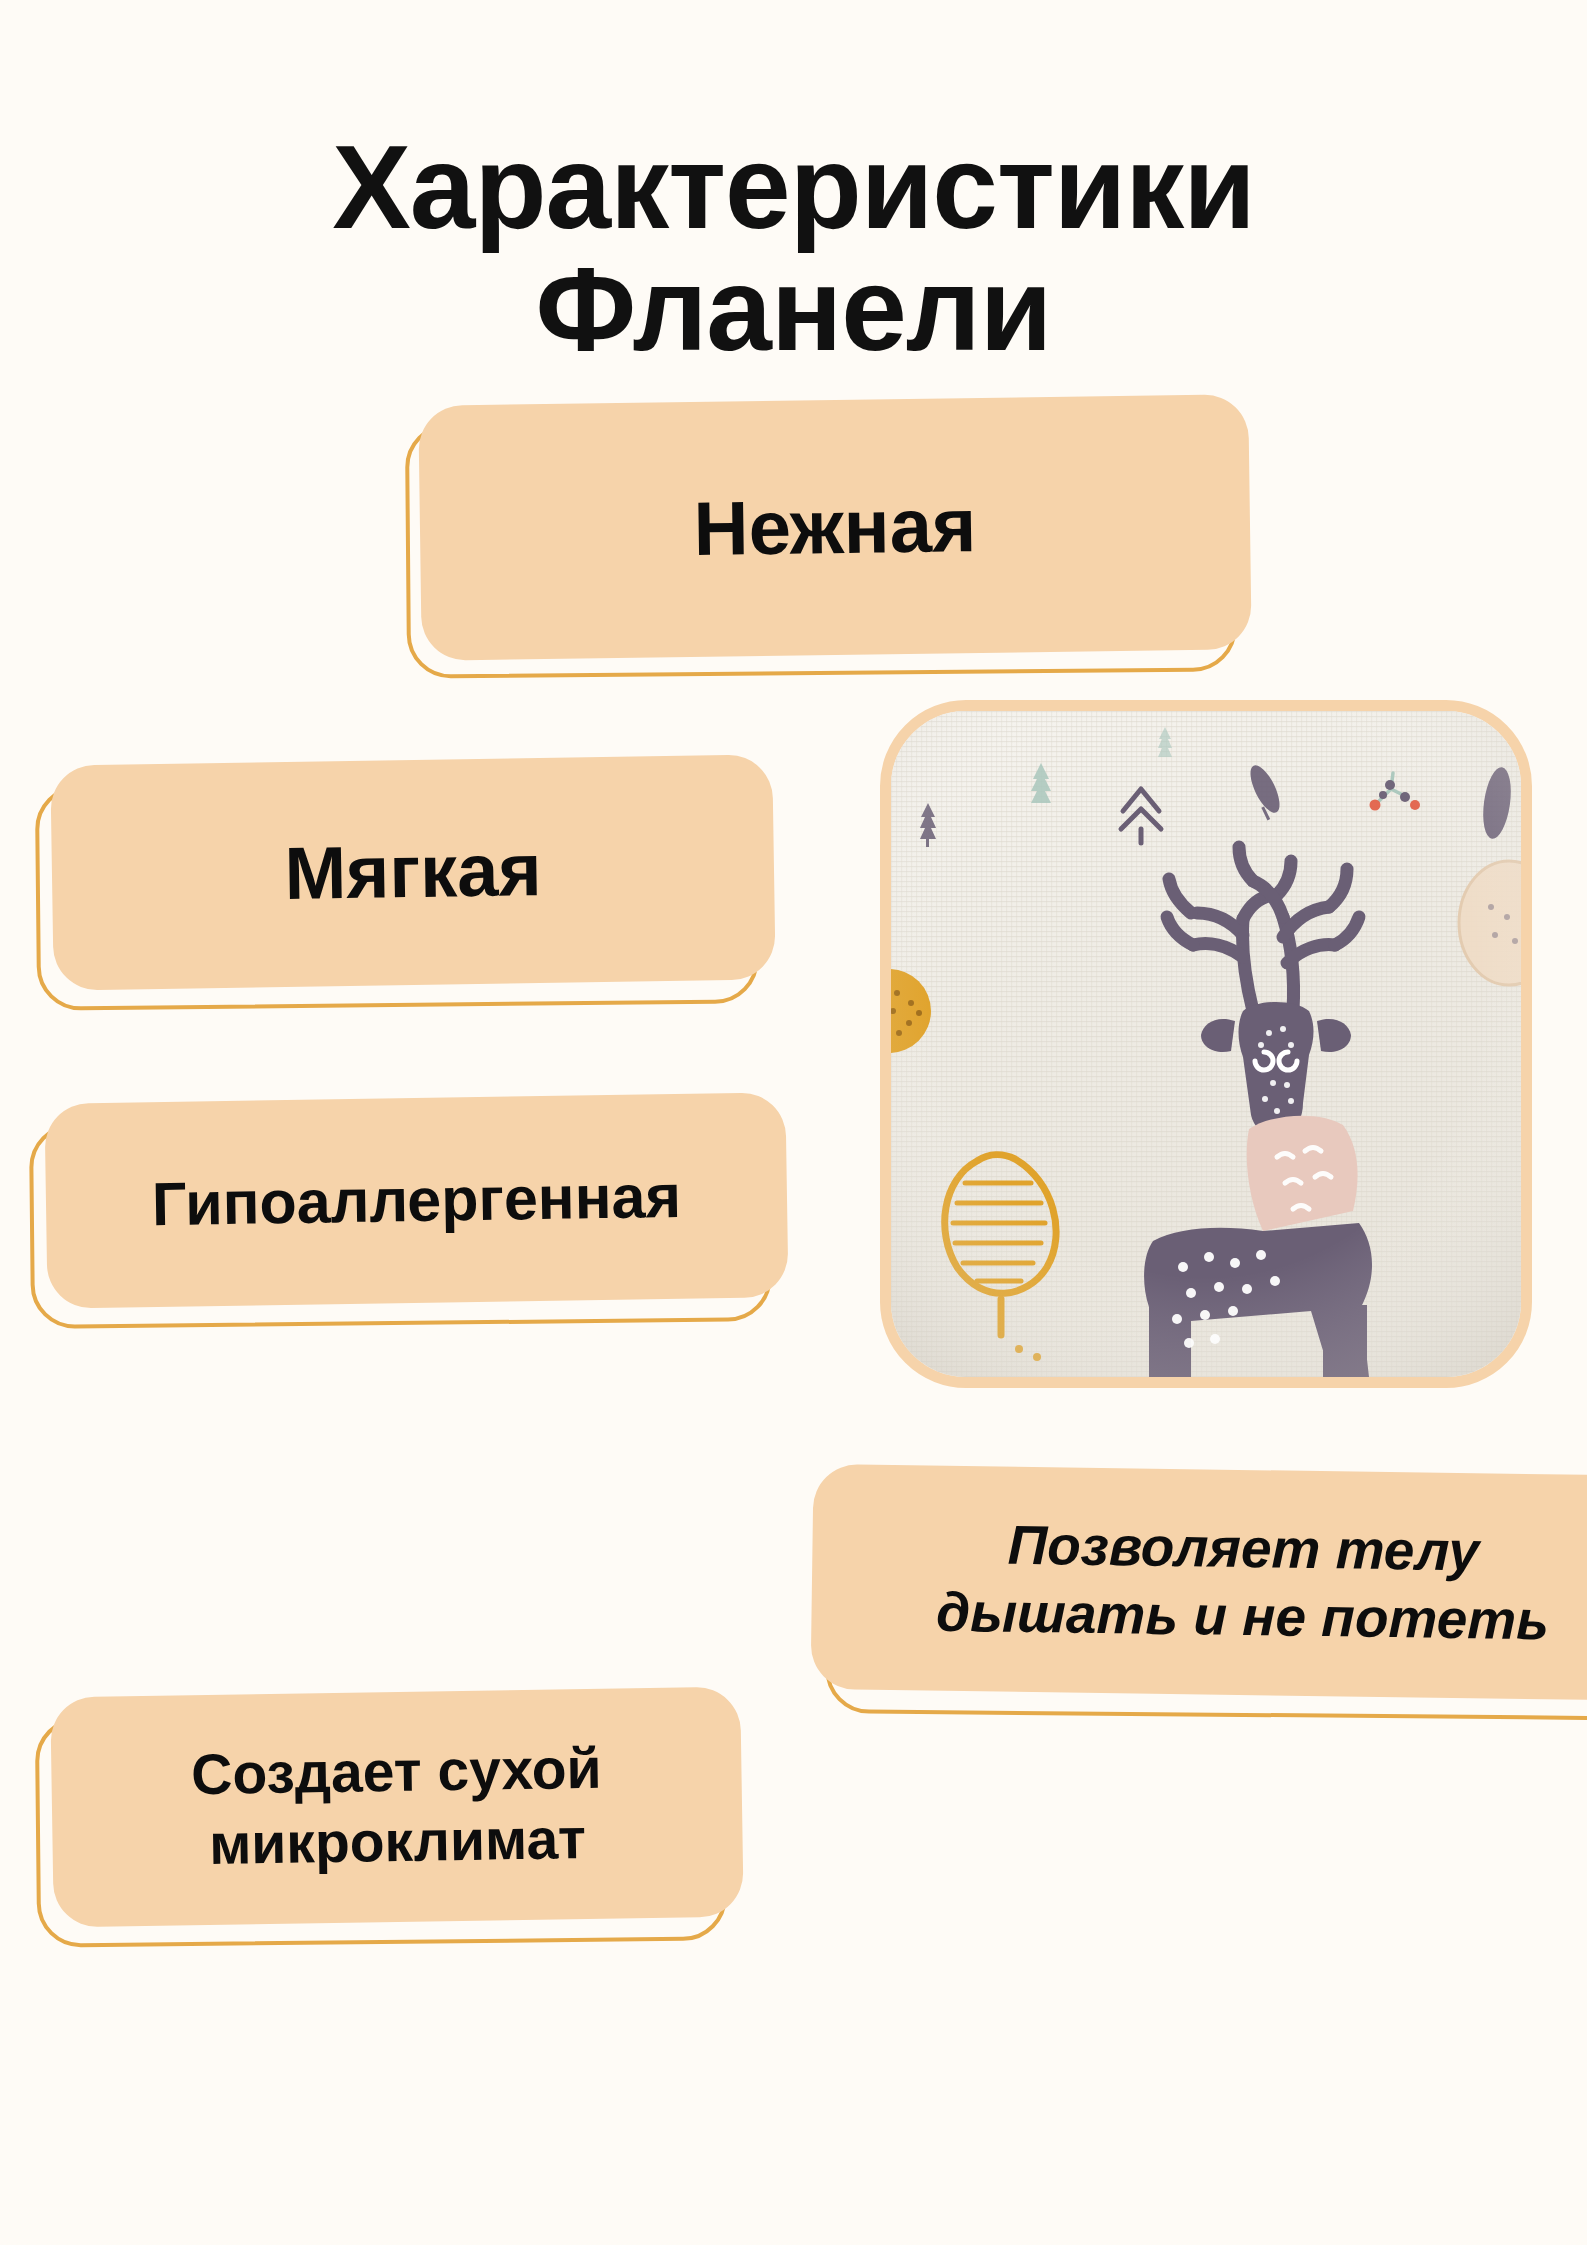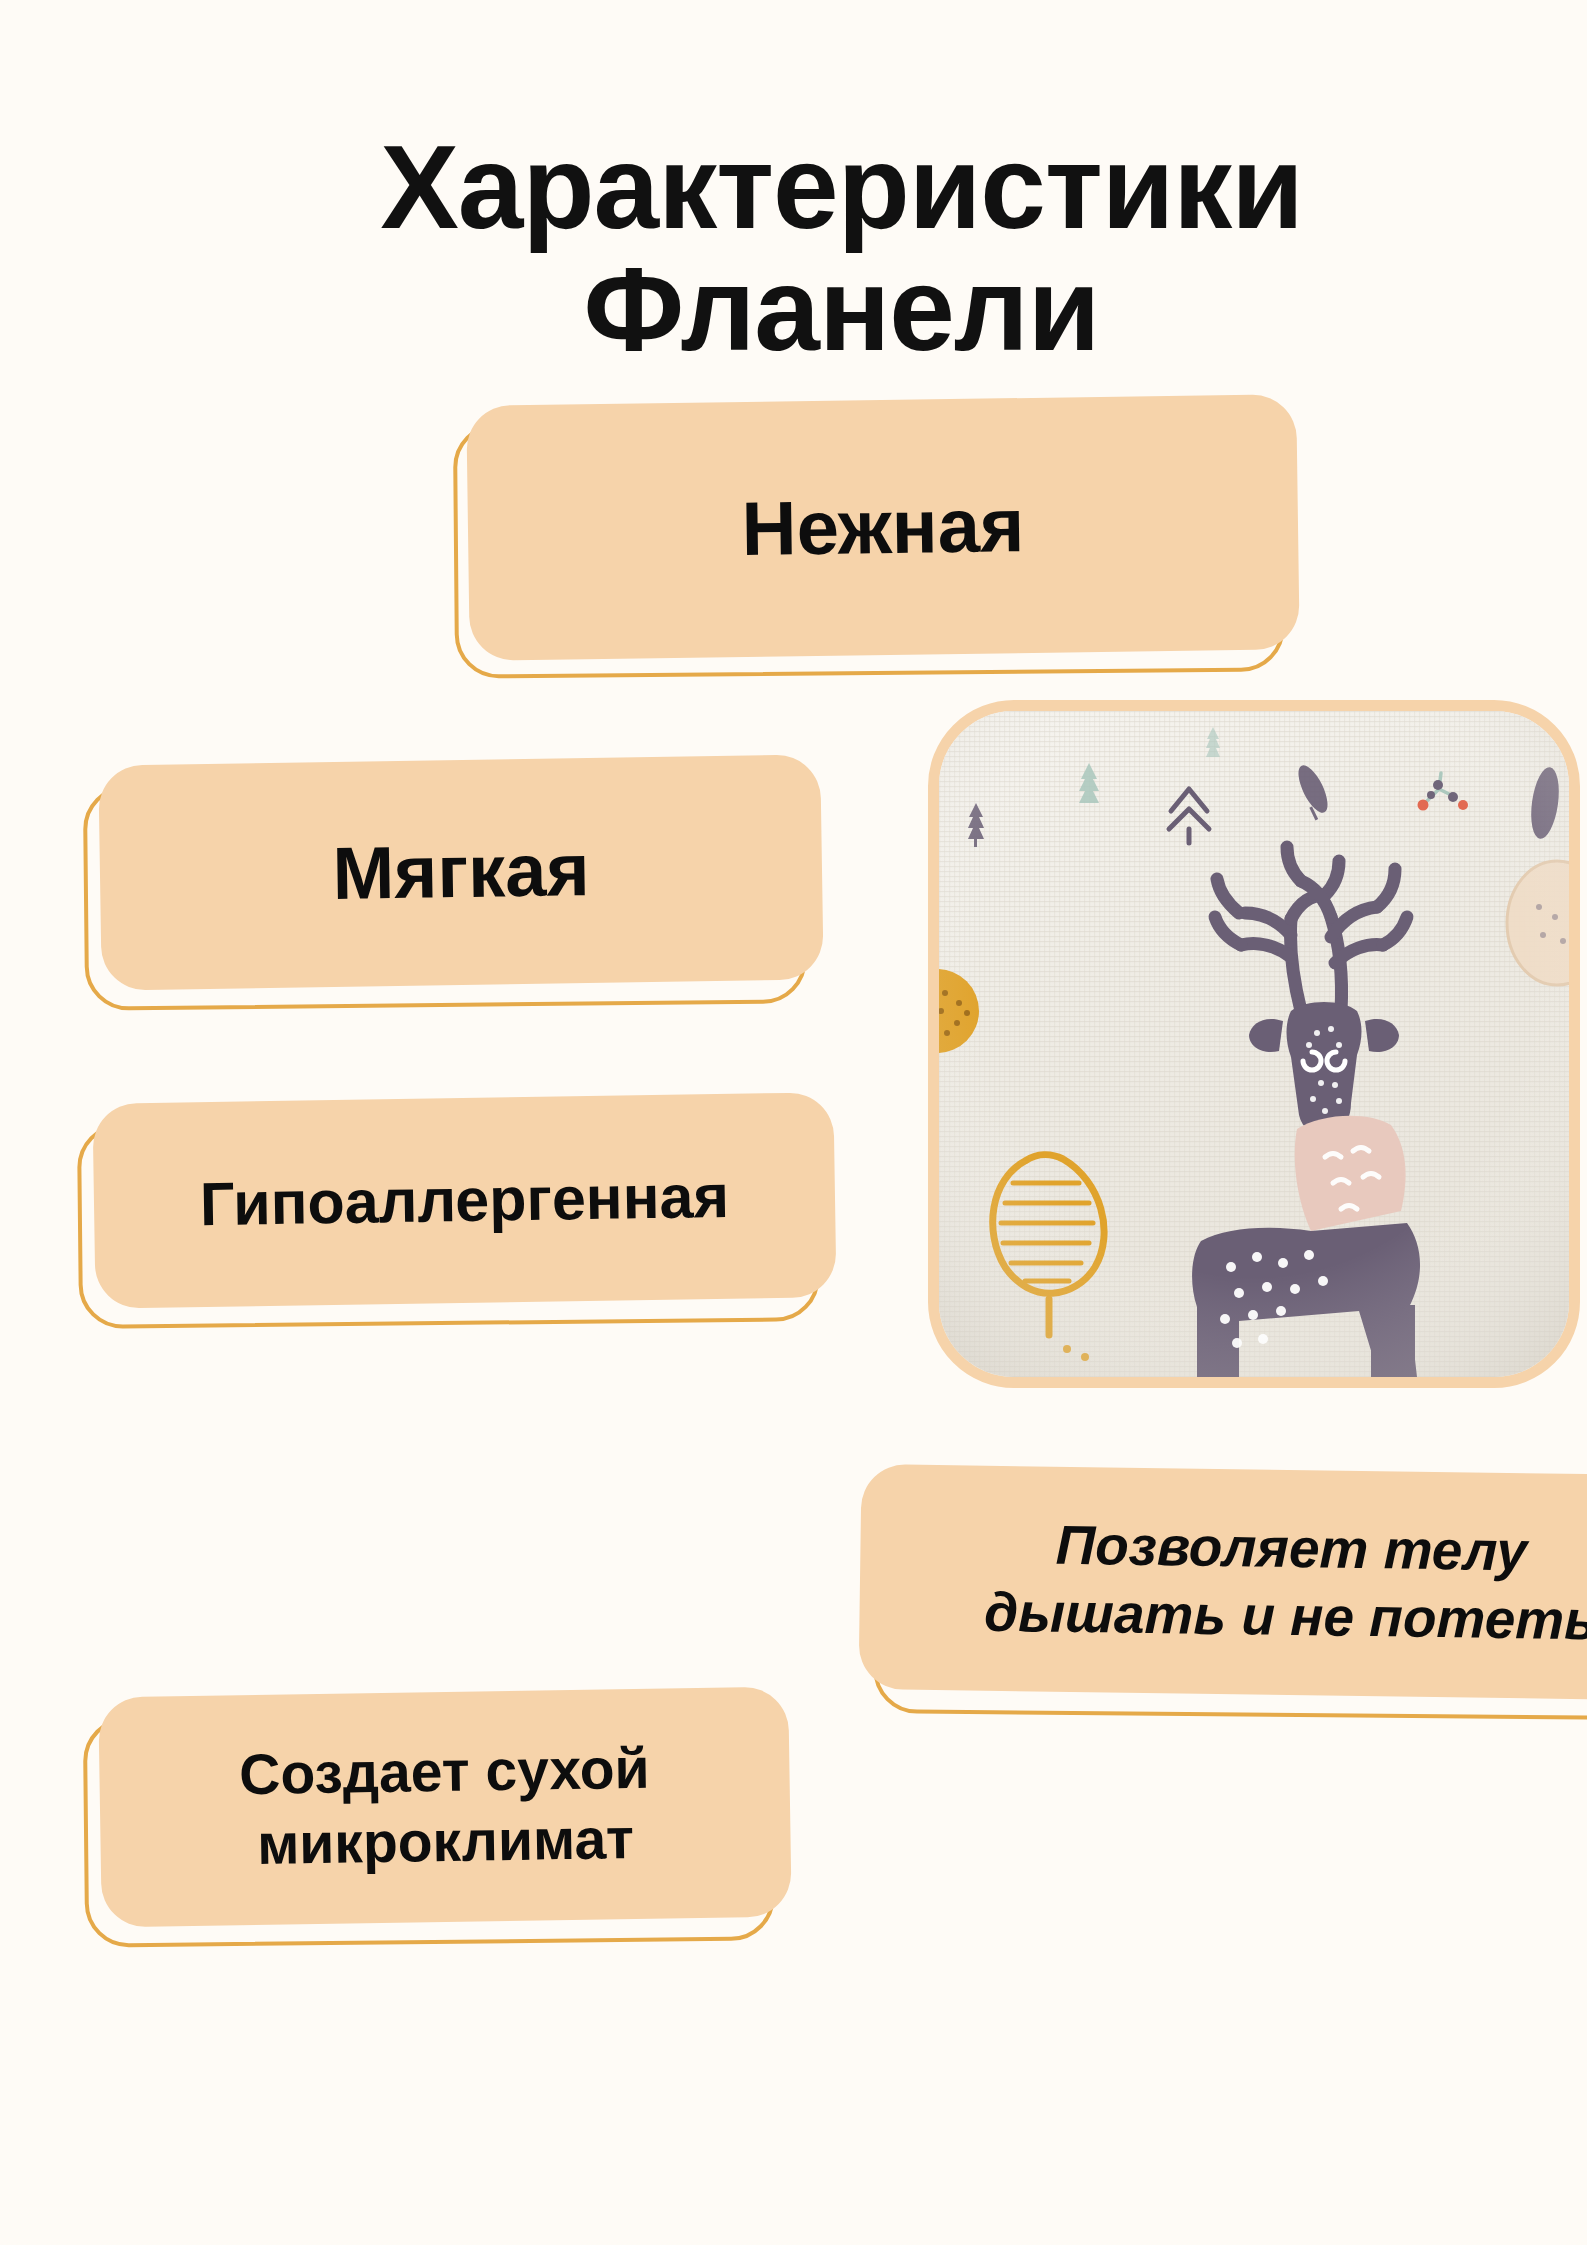--- a/index.html
+++ b/index.html
@@ -2,21 +2,21 @@
 <html><head>
 <meta charset="utf-8">
 <style>
   html,body{margin:0;padding:0;}
   body{
     width:1587px;height:2245px;
     background:#FEFBF6;
     font-family:"Liberation Sans","DejaVu Sans",sans-serif;
     overflow:hidden;position:relative;
   }
-  .stage{position:absolute;inset:0;margin-left:48px;}
+  .stage{position:absolute;inset:0;}
 
   
   #page-title{
     position:absolute;left:0;top:48px;width:1587px;
     text-align:center;
     font-size:118px;line-height:1.03;
     font-weight:700;letter-spacing:-1px;
     color:#111111;
     white-space:pre-line;
   }

